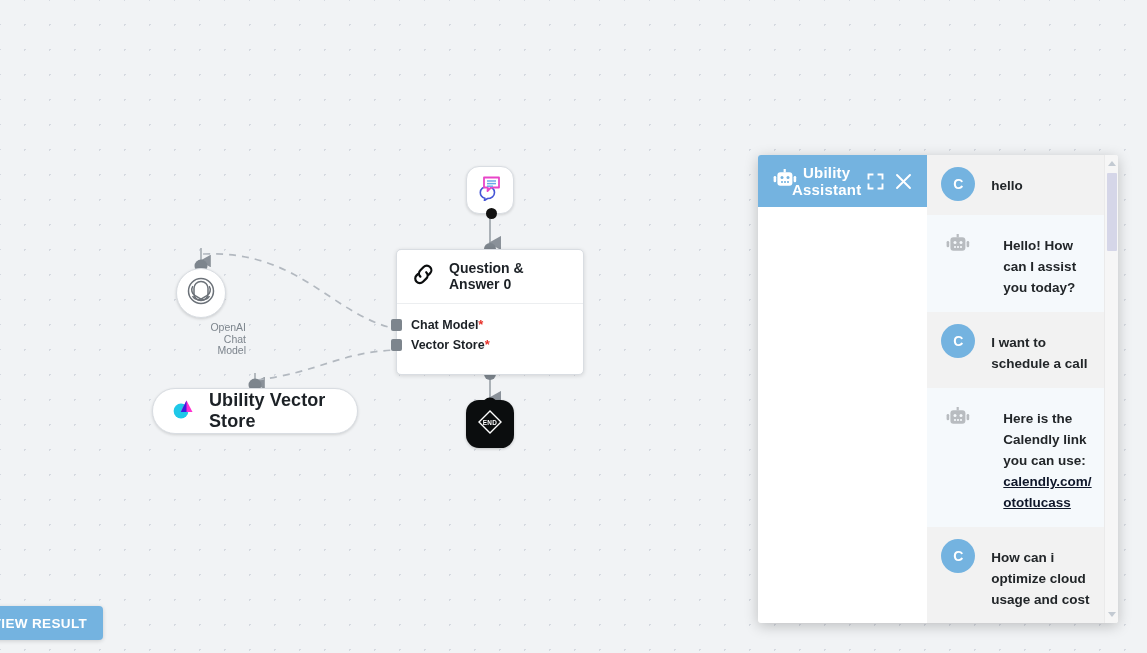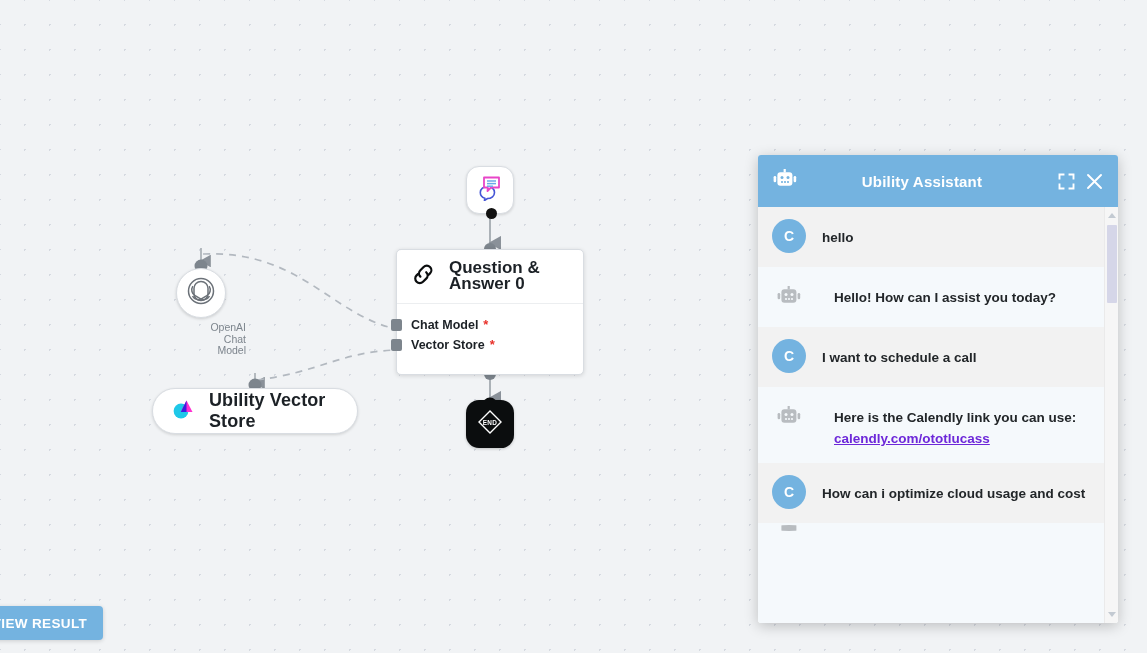--- a/index.html
+++ b/index.html
@@ -79,25 +79,25 @@
     border: 1px solid #d9dde2;
     border-radius: 5px;
     box-shadow: 0 1px 4px rgba(0,0,0,.13);
   }
   #qa-header {
     display: flex; align-items: center; gap: 13px;
     padding: 11px 12px 12px 14px;
     border-bottom: 1px solid #eceef0;
     height: 54px;
   }
-  #qa-title { font-size: 17px; font-weight: bold; color: #1c2126; line-height: 16px; }
+  #qa-title { font-size: 14px; font-weight: bold; color: #1c2126; line-height: 16px; }
   #qa-fields { padding: 11px 0 0 0; }
   .qa-field {
     position: relative;
-    display: flex; align-items: center; gap: 5px;
+    display: flex; align-items: center; 
     height: 20px; padding-left: 14px;
     font-size: 12.5px; font-weight: bold; color: #1c2126;
   }
   .qa-req { color: #e8312a; font-size: 13px; font-weight: bold; line-height: 8px; }
   .sq-handle {
     position: absolute; left: -6px; top: 4px;
     width: 11px; height: 12px;
     background: #7d858d; border-radius: 2px;
   }
 
@@ -126,21 +126,21 @@
     white-space: nowrap;
   }
 
   
   #chat-widget {
     position: absolute; left: 758px; top: 155px;
     width: 360px; height: 468px;
     background: #ffffff;
     border-radius: 3px;
     box-shadow: 0 3px 14px rgba(0,0,0,.22);
-    display: flex; flex-direction: column;
+    display: flex; flex-direction: row;
     overflow: hidden;
   }
   #chat-header {
     height: 52px; flex: 0 0 52px;
     background: #74b3e0;
     display: flex; align-items: center;
     padding: 0 10px 0 14px;
     color: #fff;
   }
   #chat-title {
@@ -179,21 +179,21 @@
     background: #74b3e0; color: #fff;
     font-size: 14px; font-weight: bold;
   }
   .avatar.bot { background: transparent; }
   .msg-text {
     font-size: 13.5px; font-weight: bold;
     color: #222629; line-height: 21px;
     padding-top: 6px;
     word-break: break-word;
   }
-  .msg-text a { color: #6d28d9; text-decoration: underline; }
+  .msg-text a { color: #0f172a; text-decoration: underline; }
 
   
   #scroll-track {
     position: absolute; right: 0; top: 0;
     width: 14px; height: 100%;
     background: #f6f6f6;
     border-left: 1px solid #eaeaea;
   }
   #scroll-thumb {
     position: absolute; left: 2px; top: 18px;

